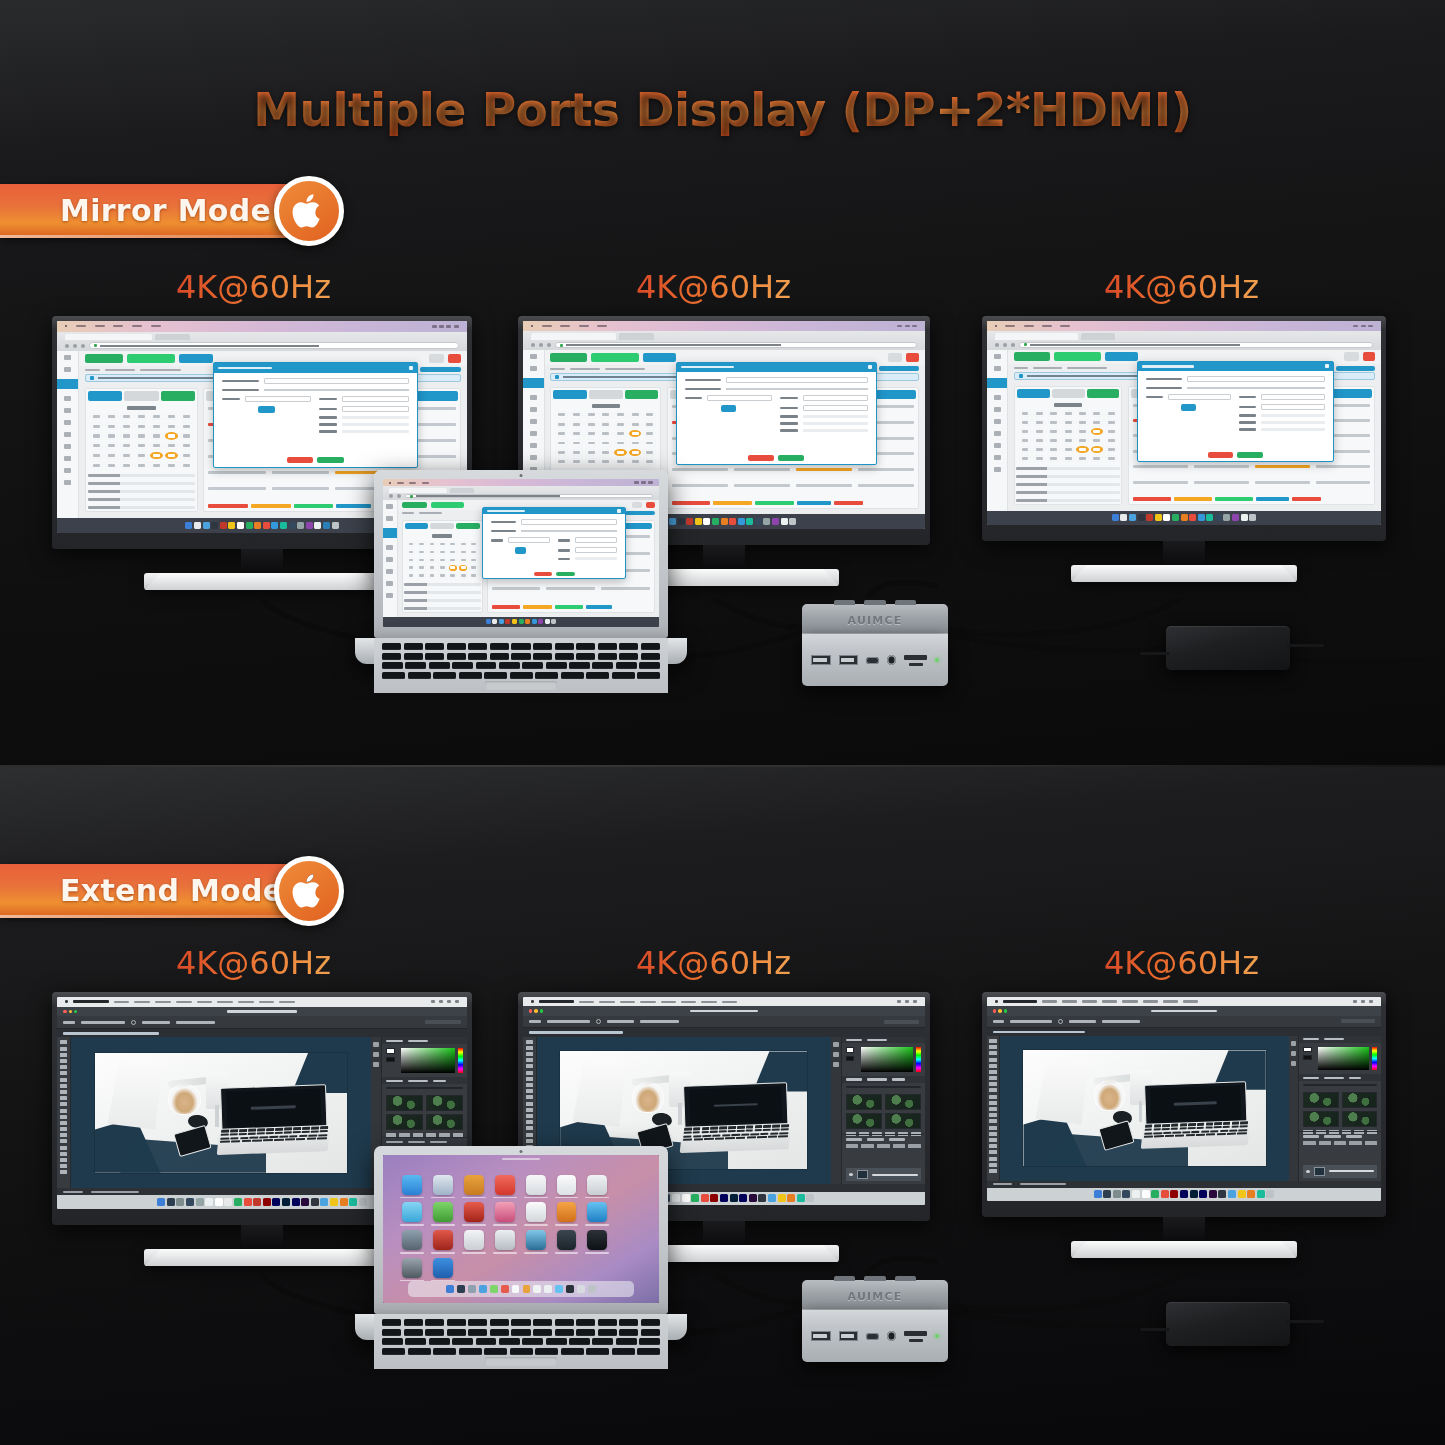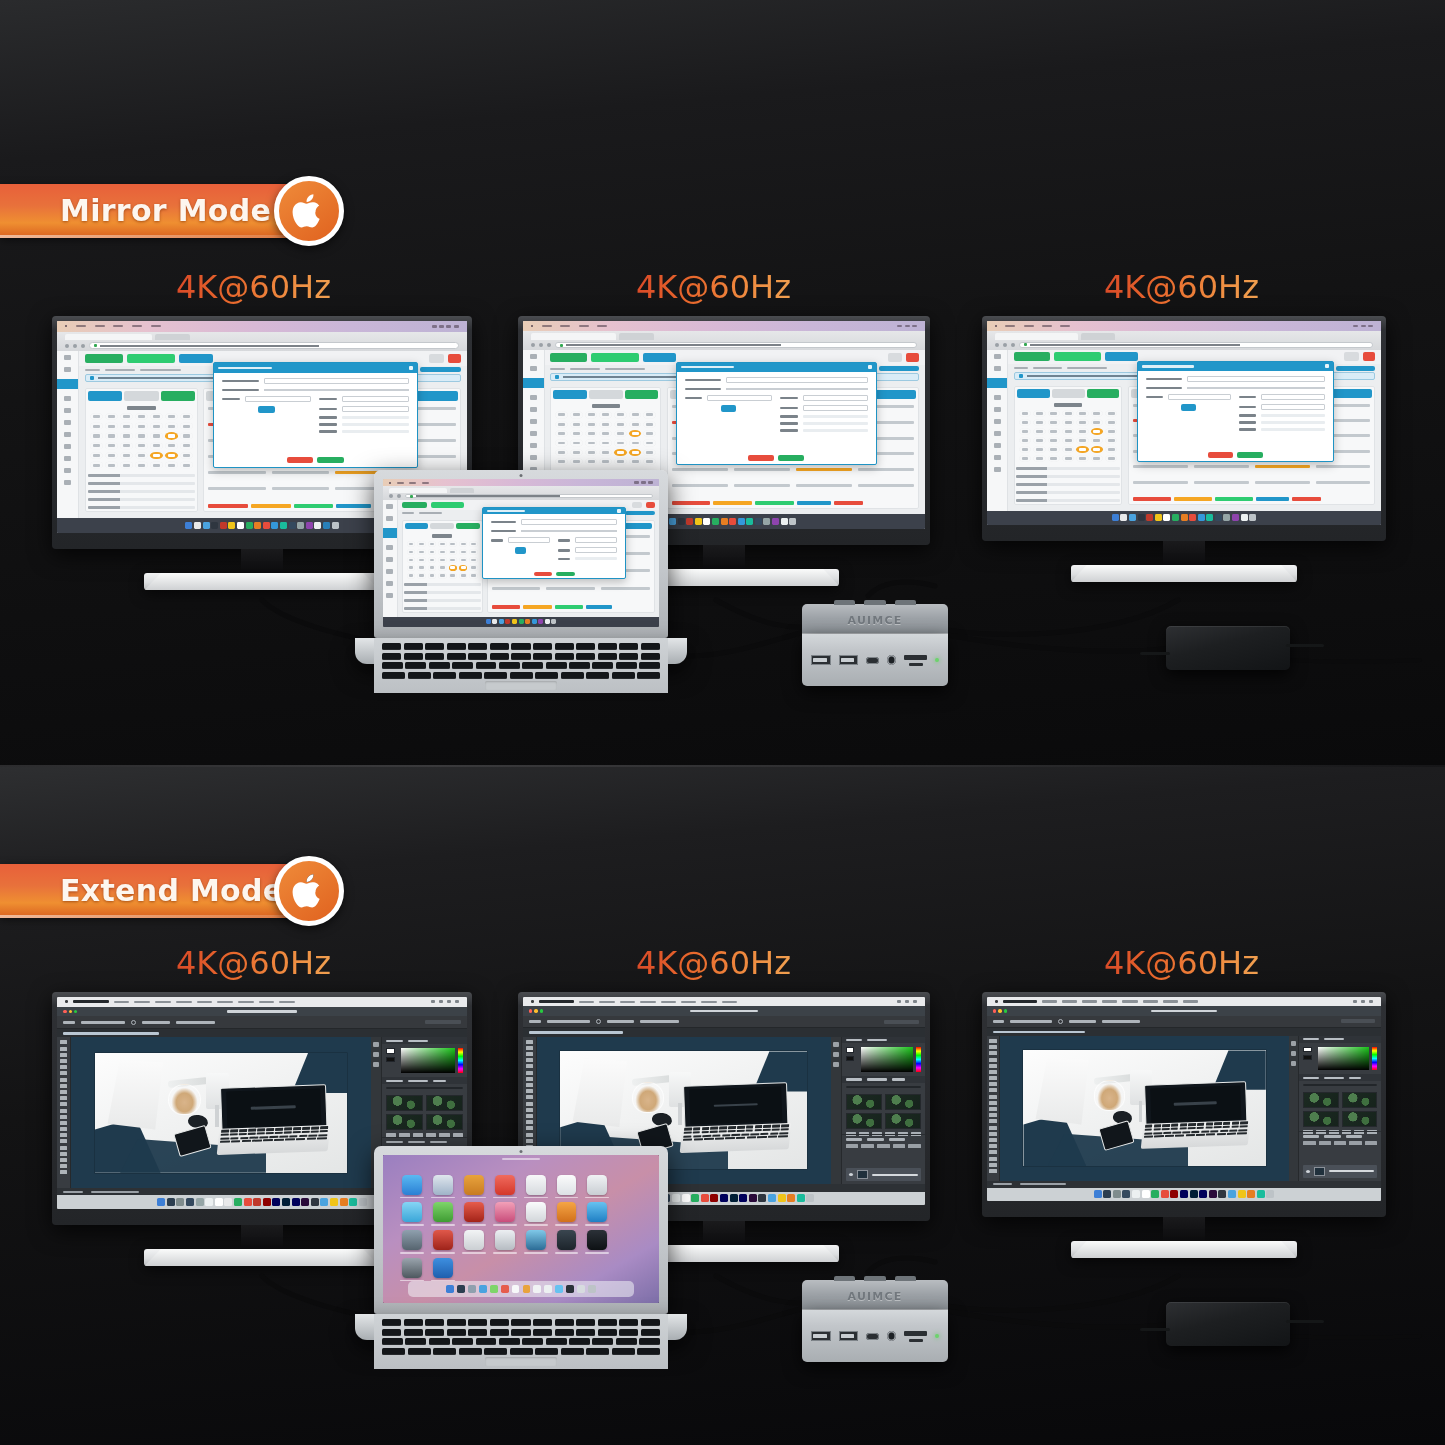--- a/index.html
+++ b/index.html
@@ -416,20 +416,21 @@
 
   <div class="section" id="sec-mirror">
     <div class="floor"></div>
   </div>
 
   <div class="section" id="sec-extend">
     <div class="floor"></div>
   </div>
   <div class="divider"></div>
 
+  <div class="page-title">Multiple Ports Display (DP+2*HDMI)</div>
 
   <div class="mode-badge" style="top:184px;">
     <div class="badge-bar"></div>
     <div class="badge-label">Mirror Mode</div>
     <div class="badge-circle">
       <svg viewBox="0 0 24 28" aria-hidden="true">
         <path fill="#ffffff" d="M16.6 14.8c0-3.1 2.5-4.5 2.6-4.6-1.4-2.1-3.6-2.4-4.4-2.4-1.9-.2-3.6 1.1-4.6 1.1-.9 0-2.4-1.1-3.9-1.1-2 0-3.9 1.2-4.9 3-2.1 3.6-.5 9 1.5 11.9 1 1.4 2.2 3 3.7 2.9 1.5-.1 2-.9 3.8-.9s2.3.9 3.9.9 2.6-1.4 3.6-2.8c1.1-1.6 1.6-3.2 1.6-3.3-.1 0-3.1-1.2-3.1-4.7z"></path>
         <path fill="#ffffff" d="M13.9 5.9c.8-1 1.4-2.4 1.2-3.8-1.2.1-2.7.8-3.5 1.8-.8.9-1.5 2.3-1.3 3.7 1.3.1 2.7-.7 3.6-1.7z"></path>
       </svg>
     </div>

